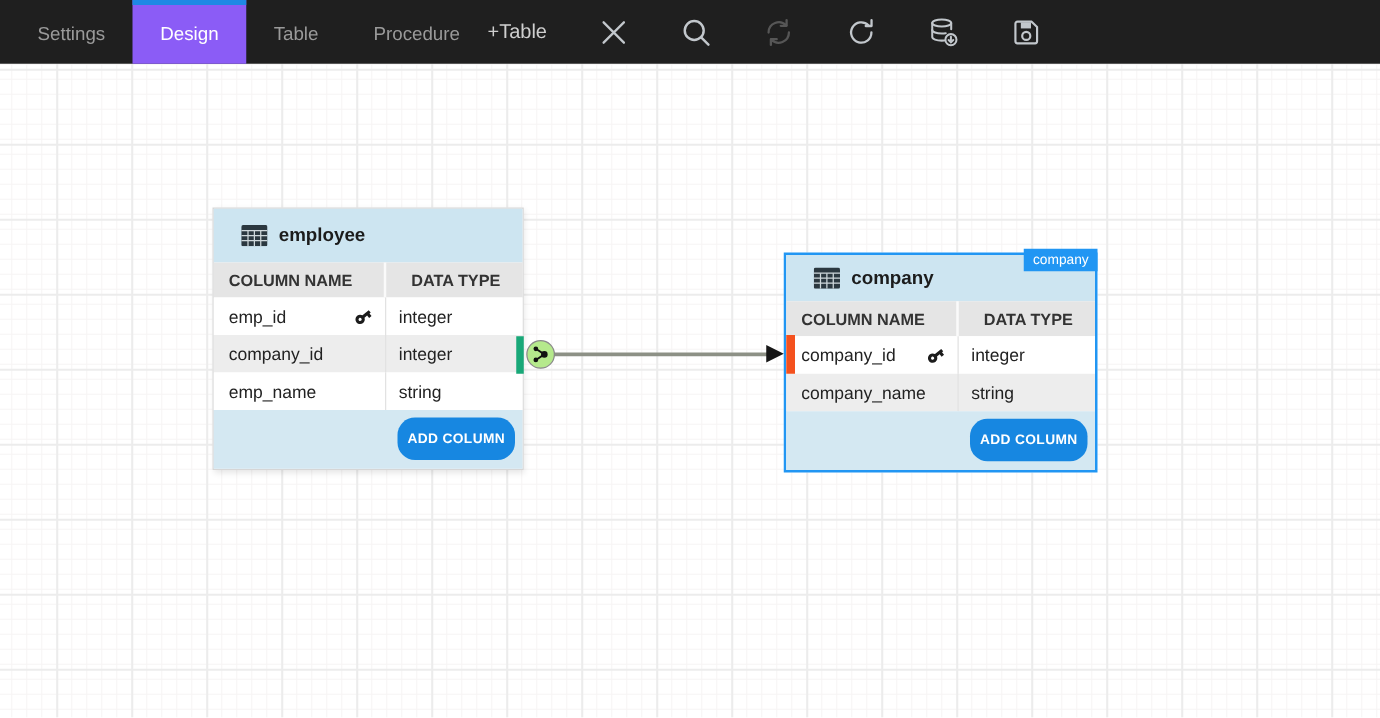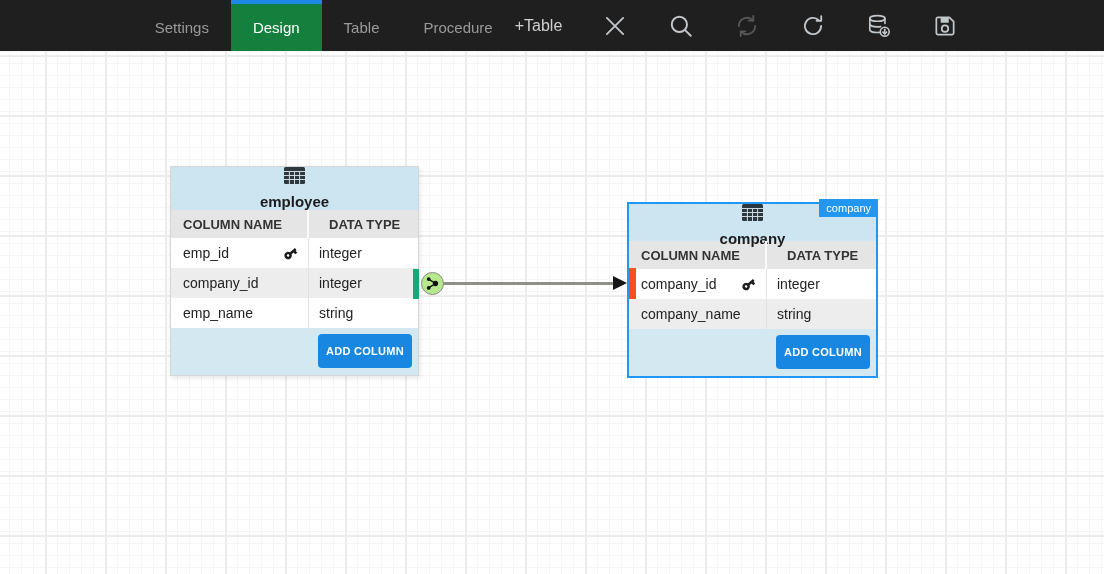--- a/index.html
+++ b/index.html
@@ -2,29 +2,29 @@
 <html><head>
 <meta charset="utf-8">
 <style>
   * { margin:0; padding:0; box-sizing:border-box; }
   html,body { width:1104px; height:574px; overflow:hidden; }
   body { font-family:"Liberation Sans","DejaVu Sans",sans-serif; background:#fff; position:relative; }
 
   
   .navbar {
     position:absolute; top:0; left:0; width:1104px; height:51px;
-    background:#1f1f1f; display:flex; justify-content:center; align-items:stretch;
+    background:#1f1f1f; display:flex; justify-content:flex-start; align-items:stretch;
     z-index:10;
   }
   .tabs { display:flex; padding-left:8px; }
   .tab {
     padding:0 22px; display:flex; align-items:center;
     font-size:15px; color:#9a9a9a; cursor:pointer; border-top:4px solid transparent;
   }
-  .tab.active { background:#15803d; color:#ffffff; border-top:4px solid #1e88e5; }
+  .tab.active { background:#8b5cf6; color:#ffffff; border-top:4px solid #1e88e5; }
   .toolbar { display:flex; align-items:center; gap:40px; padding-right:21px; }
   .add-table { font-size:16px; color:#cfcfcf; cursor:pointer; }
   .tool-icon { width:26px; height:26px; display:block; cursor:pointer; color:#c2c7cc; }
   .tool-icon.dim { color:#565656; }
   .tool-icon svg { width:100%; height:100%; display:block; }
 
   
   .canvas {
     position:absolute; top:51px; left:0; width:1104px; height:523px;
     background-color:#ffffff;
@@ -39,38 +39,38 @@
 
   
   .table-card {
     position:absolute; background:#fff;
     border:1px solid #d6d6d6; box-shadow:1px 2px 5px rgba(0,0,0,.10);
     font-size:14px; color:#222;
   }
   .table-card.selected { border:2px solid #2196f3; box-shadow:none; }
   .card-header {
     background:#cde5f1; display:flex; align-items:center; gap:9px;
-    padding:0 11px; font-weight:bold; font-size:15px; color:#1c1c1c; cursor:move;flex-direction:column;
+    padding:0 22px; font-weight:bold; font-size:15px; color:#1c1c1c; cursor:move;
   }
   .grid-icon { width:21px; height:17px; display:block; flex:0 0 auto; }
   .cols-header { display:flex; background:#e5e5e5; height:28px; align-items:center;
     font-weight:bold; font-size:13px; color:#333; }
   .cols-header .c-name { width:138px; padding-left:12px; align-self:stretch;
     display:flex; align-items:center; border-right:2px solid #fafafa; }
   .cols-header .c-type { flex:1; padding-left:20px; }
   .row { display:flex; height:30px; align-items:center; background:#fff; cursor:pointer; }
   .row.alt { background:#ededed; }
   .row .r-name { width:138px; padding:0 10px 0 12px; align-self:stretch;
     display:flex; align-items:center; border-right:1px solid #e2e2e2;text-align:right; }
   .row .r-type { flex:1; padding-left:10px; }
   .key-icon { width:15px; height:15px; margin-left:auto; transform:rotate(-40deg); }
   .card-footer { height:47px; background:#d4e8f2; position:relative; }
   .add-col-btn {
     position:absolute; right:6px; top:6px; width:94px; height:34px;
-    background:#1787e1; color:#fff; border:none; border-radius:4px;
+    background:#1787e1; color:#fff; border:none; border-radius:14px;
     font-family:inherit; font-size:11px; font-weight:bold; letter-spacing:.3px; cursor:pointer;
   }
   .table-badge {
     position:absolute; top:-5px; right:-2px; height:18px;
     background:#2196f3; color:#fff; font-size:11px; line-height:18px; padding:0 7px;
   }
 
   
   .anchor { position:absolute; }
   .anchor.green { left:413px; top:218px; width:6px; height:30px; background:#18a878; }

